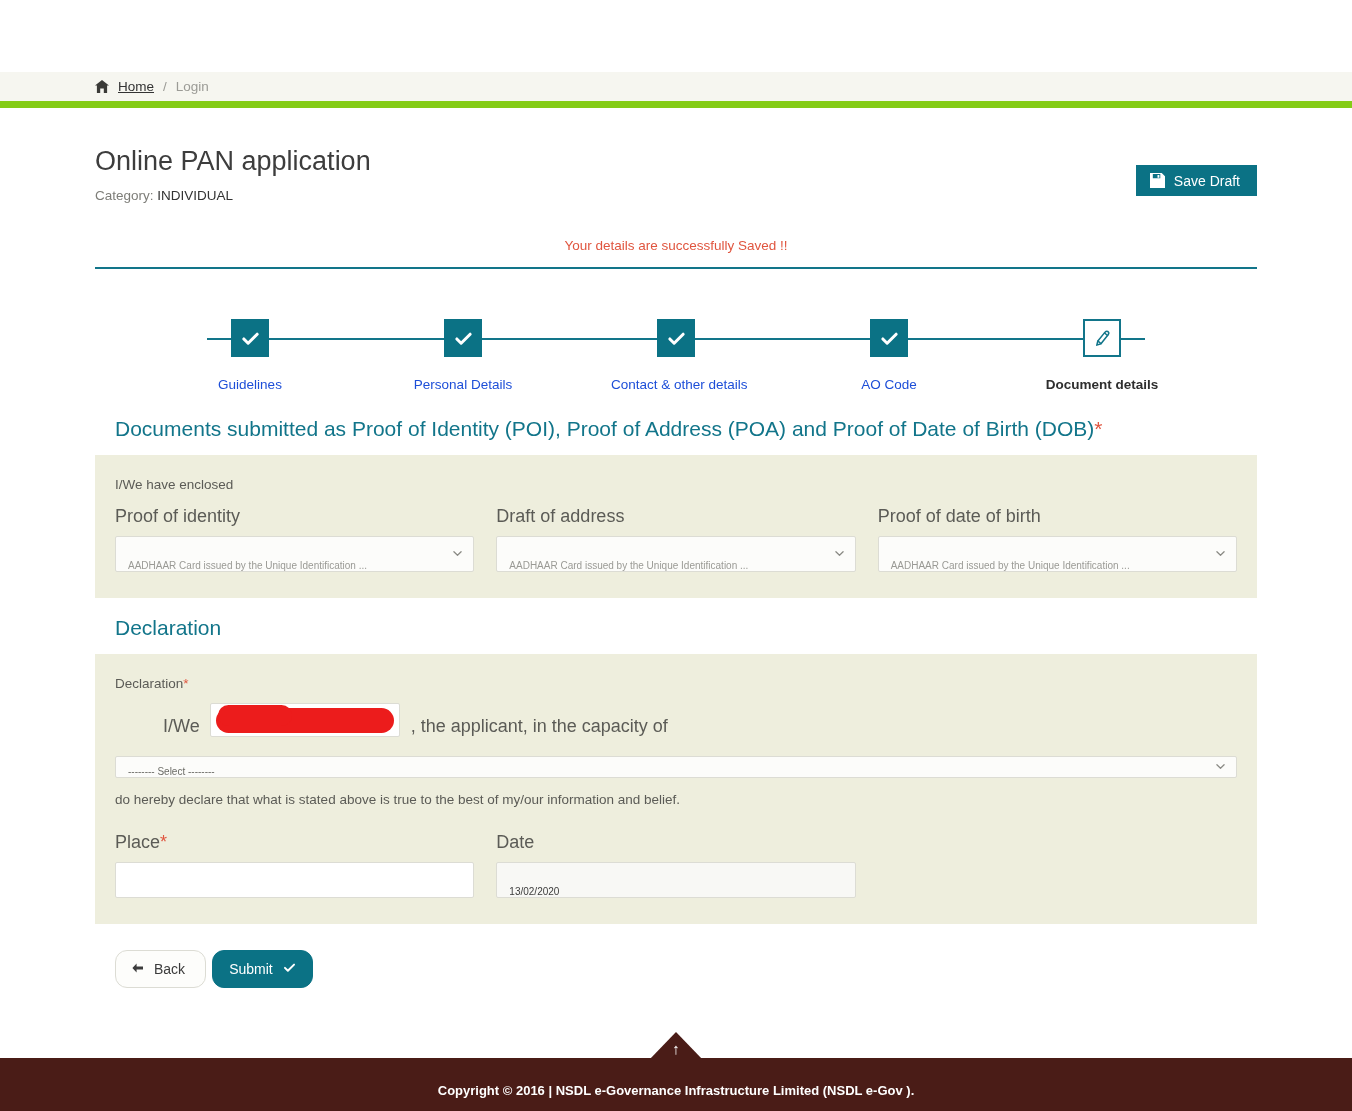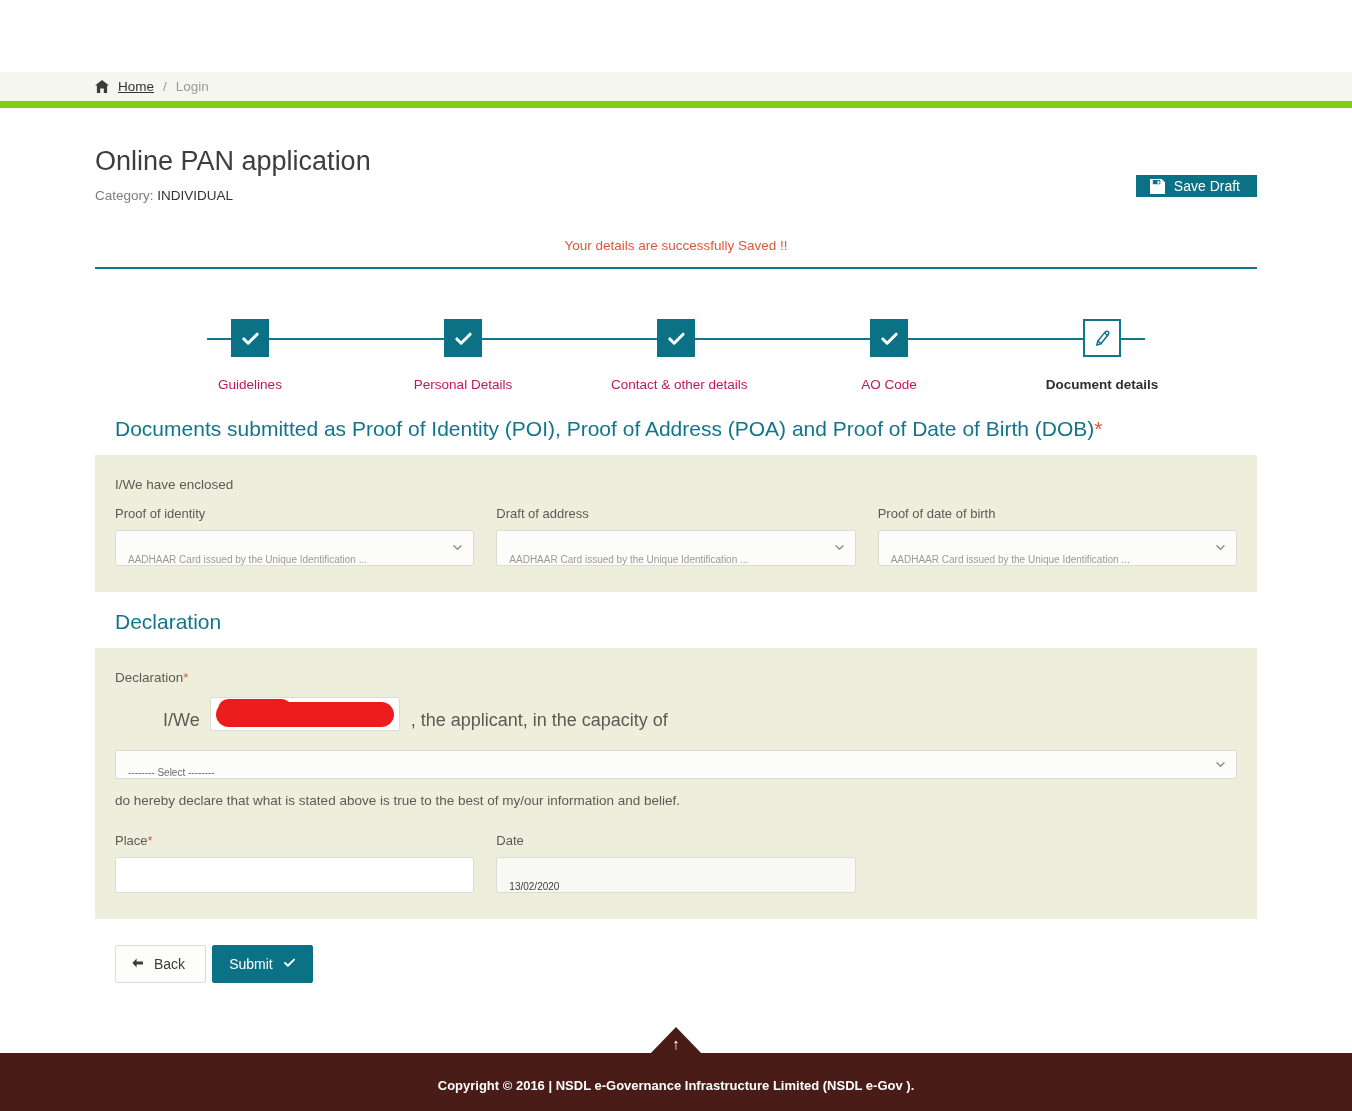--- a/index.html
+++ b/index.html
@@ -50,25 +50,25 @@
     color: #3d3d3d;
     margin: 0 0 8px 0;
     letter-spacing: 0px;
   }
   .meta-line { font-size: 13.5px; color: #7d7d78; line-height: 21px; }
   .meta-line .val { color: #333333; }
 
   .save-draft-btn {
     position: absolute;
     right: 0;
-    top: 67px;
+    top: 57px;
     background: #0b7285;
     color: #ffffff;
     border: none;
-    height: 22px;
+    height: 31px;
     padding: 0 17px 0 14px;
     font-size: 14px;
     font-family: "Liberation Sans", sans-serif;
     display: flex;
     align-items: center;
     gap: 9px;
     cursor: pointer;
   }
   .save-draft-btn svg { display:block; }
 
@@ -117,21 +117,21 @@
     margin: 0 auto;
     display: flex;
     align-items: center;
     justify-content: center;
   }
   .step-box.done { background: #0b7285; }
   .step-box.current { background: #ffffff; border: 2px solid #12758a; }
   .step-label {
     margin-top: 20px;
     font-size: 13.5px;
-    color: #be185d;
+    color: #1d4ed8;
     white-space: nowrap;
   }
   .step-label.active { color: #2e2e2e; font-weight: bold; }
 
   
   .section-heading {
     font-size: 21px;
     color: #12758a;
     margin-top: 18px;
     margin-bottom: 14px;
@@ -146,21 +146,21 @@
   }
   .panel-note {
     font-size: 13.5px;
     color: #5b5b56;
     margin-bottom: 14px;
   }
   .field-row { display: flex; gap: 22px; }
   .field { flex: 1; }
   .field-label {
     display: block;
-    font-size: 13px;
+    font-size: 18px;
     color: #5b5b56;
     margin-bottom: 9px;
   }
   .fake-select,
   .fake-input {
     width: 100%;
     height: 36px;
     background: #fcfcfa;
     border: 1px solid #dedeprime;
     border: 1px solid #dcdcd4;
@@ -225,21 +225,21 @@
     left: 2px;
     top: -3px;
     width: 74px;
     height: 21px;
     background: #ec1c1c;
     border-radius: 11px;
   }
   .decl-after { margin-left: 11px; }
 
   .capacity-select { margin-top: 19px; }
-  .capacity-select .fake-select { color: #6b6b66; height: 29px; }
+  .capacity-select .fake-select { color: #6b6b66; height: 22px; }
   .decl-text {
     margin-top: 14px;
     font-size: 13.5px;
     color: #5b5b56;
   }
   .place-date-row { margin-top: 25px; }
 
   
   .btn-row {
     margin-top: 26px;
@@ -248,21 +248,21 @@
     padding-left: 20px;
   }
   .btn {
     height: 38px;
     font-size: 14px;
     font-family: "Liberation Sans", sans-serif;
     display: inline-flex;
     align-items: center;
     gap: 10px;
     cursor: pointer;
-    border-radius: 2px;
+    border-radius: 12px;
   }
   .btn-back {
     background: #fdfdfb;
     border: 1px solid #dcdcd4;
     color: #3c3c3c;
     padding: 0 20px 0 16px;
   }
   .btn-submit {
     background: #0b7285;
     border: 1px solid #0b7285;

